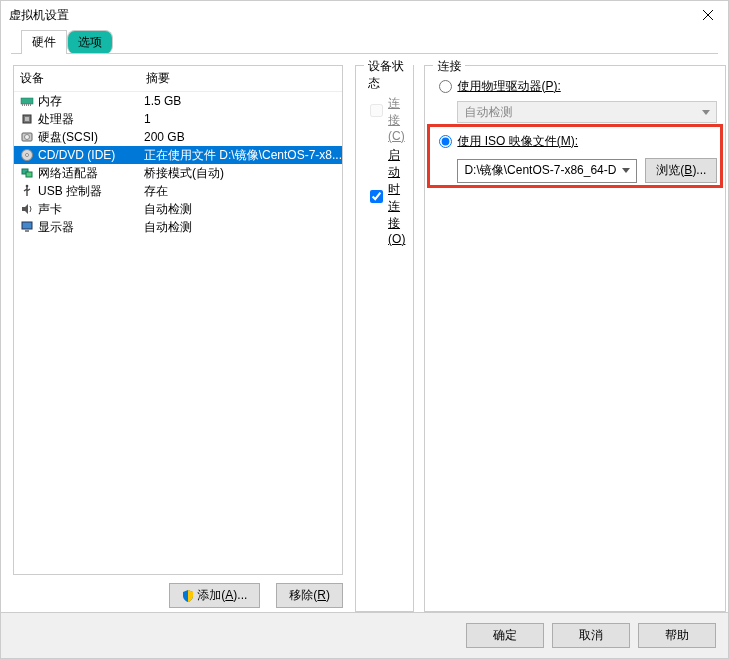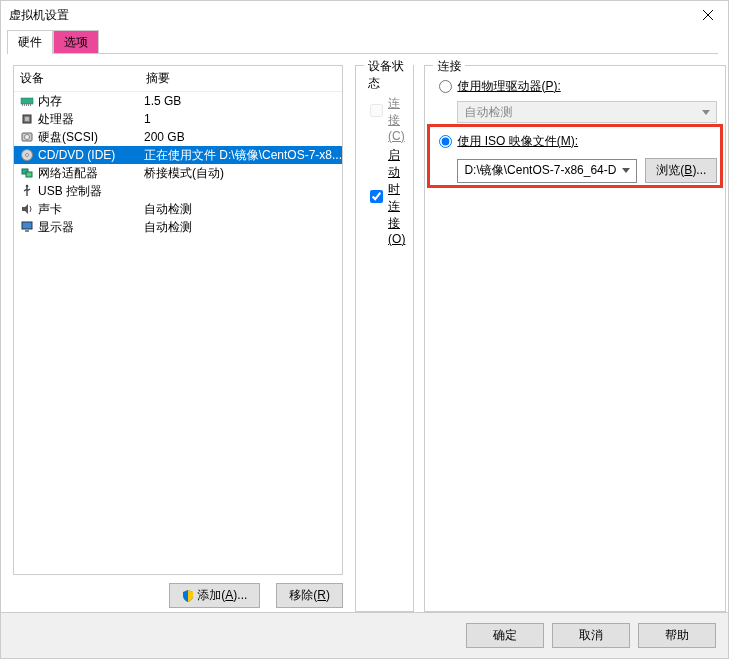--- a/index.html
+++ b/index.html
@@ -3,24 +3,24 @@
 <meta charset="utf-8">
 <style>
 * { box-sizing: border-box; margin: 0; padding: 0; font-family: "Microsoft YaHei", "SimSun", sans-serif; font-size: 12px; }
 body { background: #fff; width: 729px; height: 659px; position: relative; border: 1px solid #ccc; }
 
 .titlebar { height: 28px; display: flex; align-items: center; padding-left: 8px; justify-content: space-between; }
 .titlebar .title { color: #000; }
 .titlebar .close { width: 40px; height: 28px; display: flex; align-items: center; justify-content: center; cursor: pointer; }
 .titlebar .close svg { width: 10px; height: 10px; }
 
-.tab-strip { display: flex; padding-left: 6px; height: 24px; }
+.tab-strip { display: flex; padding-left: 20px; height: 24px; }
 .tab { padding: 3px 10px; border: 1px solid #ccc; border-bottom: none; background: #fff; position: relative; top: 1px; cursor: pointer; }
 .tab.active { background: #fff; z-index: 2; }
-.tab.inactive { background: #ec4899; }
+.tab.inactive { background: #14b8a6; border-radius: 8px; }
 .tab-bottom-line { position: absolute; left: 10px; right: 10px; top: 52px; border-top: 1px solid #ccc; z-index: 1; }
 
 .content { position: absolute; top: 52px; left: 0; right: 0; bottom: 46px; padding: 12px 12px 0 12px; display: flex; gap: 12px; }
 
 .left-pane { width: 368px; display: flex; flex-direction: column; }
 .table-head { display: flex; background: #fff; border-bottom: 1px solid #eee; }
 .table-head .col { padding: 4px 6px; font-weight: normal; }
 .col-device { width: 126px; }
 .col-summary { flex: 1; }
 .table-body { }
@@ -144,20 +144,21 @@
             <span class="summary">桥接模式(自动)</span>
           </div>
           <div class="row">
             <span class="icon ico">
               <svg viewBox="0 0 14 14">
                 <path d="M7 2 L7 12 M7 5 L4 7 M7 7 L10 5" stroke="#444" stroke-width="1.4" fill="none"></path>
                 <circle cx="7" cy="2" r="1.3" fill="#444"></circle>
               </svg>
             </span>
             <span class="device-name">USB 控制器</span>
+            <span class="summary">存在</span>
           </div>
           <div class="row">
             <span class="icon ico">
               <svg viewBox="0 0 14 14">
                 <path d="M2 5 L5 5 L8 2 L8 12 L5 9 L2 9 Z" fill="#555"></path>
                 <path d="M10 4 Q12 7 10 10" stroke="#555" fill="none"></path>
               </svg>
             </span>
             <span class="device-name">声卡</span>
             <span class="summary">自动检测</span>

